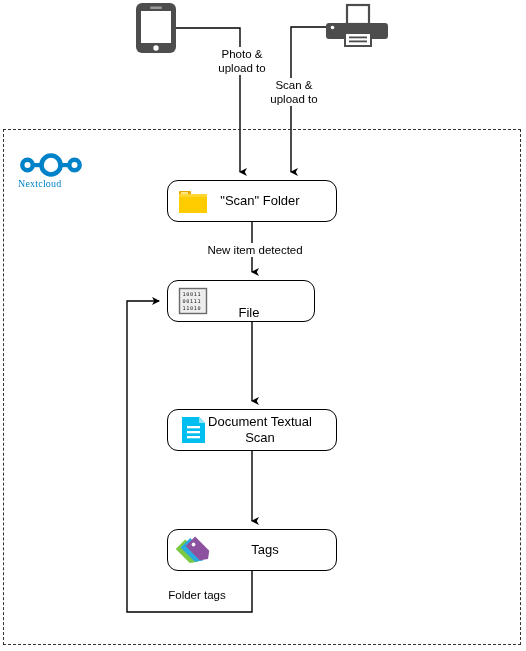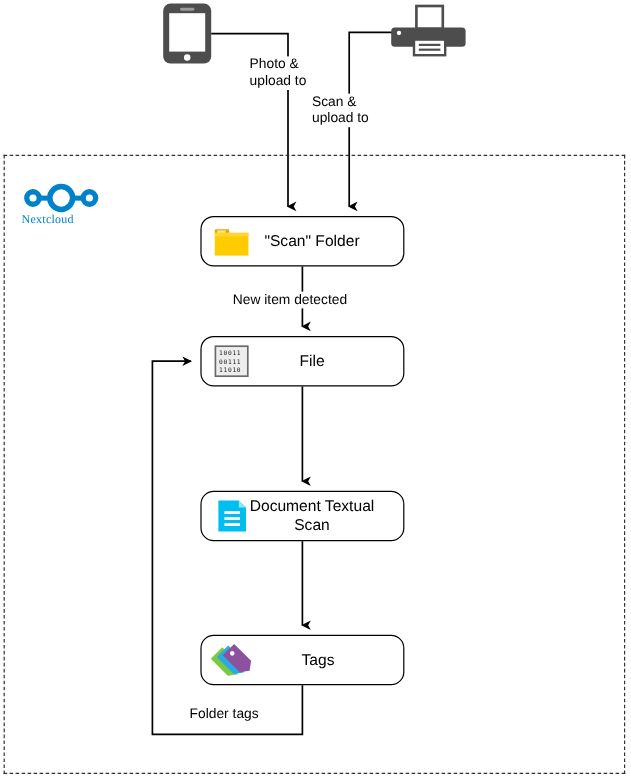--- a/index.html
+++ b/index.html
@@ -79,29 +79,30 @@
   .node .node-icon {
     position: absolute;
     left: 10px;
     top: 50%;
     transform: translateY(-50%);
     width: 30px;
     height: 30px;
   }
 
   #node-scan-folder { left: 167px; top: 180px; width: 170px; height: 42px; }
-  #node-file        { left: 167px; top: 280px; width: 170px; height: 42px; }
+  #node-file        { left: 167px; top: 280px; width: 148px; height: 42px; align-items: flex-end; }
   #node-document    { left: 167px; top: 409px; width: 170px; height: 42px; }
   #node-tags        { left: 167px; top: 529px; width: 170px; height: 42px; padding-left: 10px; }
 
   
   .edge-label {
     font-size: 11.5px;
     color: #000000;
     line-height: 14px;
+    text-align: center;
     background: #ffffff;
     white-space: pre;
     padding: 0 2px;
   }
 
   #label-photo  { left: 206px; top: 47px;  width: 68px; }
   #label-scan   { left: 258px; top: 78px;  width: 68px; }
   #label-newitem{ left: 192px; top: 243px; width: 122px; }
   #label-extract{ left: 186px; top: 352px; width: 134px; }
   #label-gettags{ left: 204px; top: 466px; width: 100px; }

